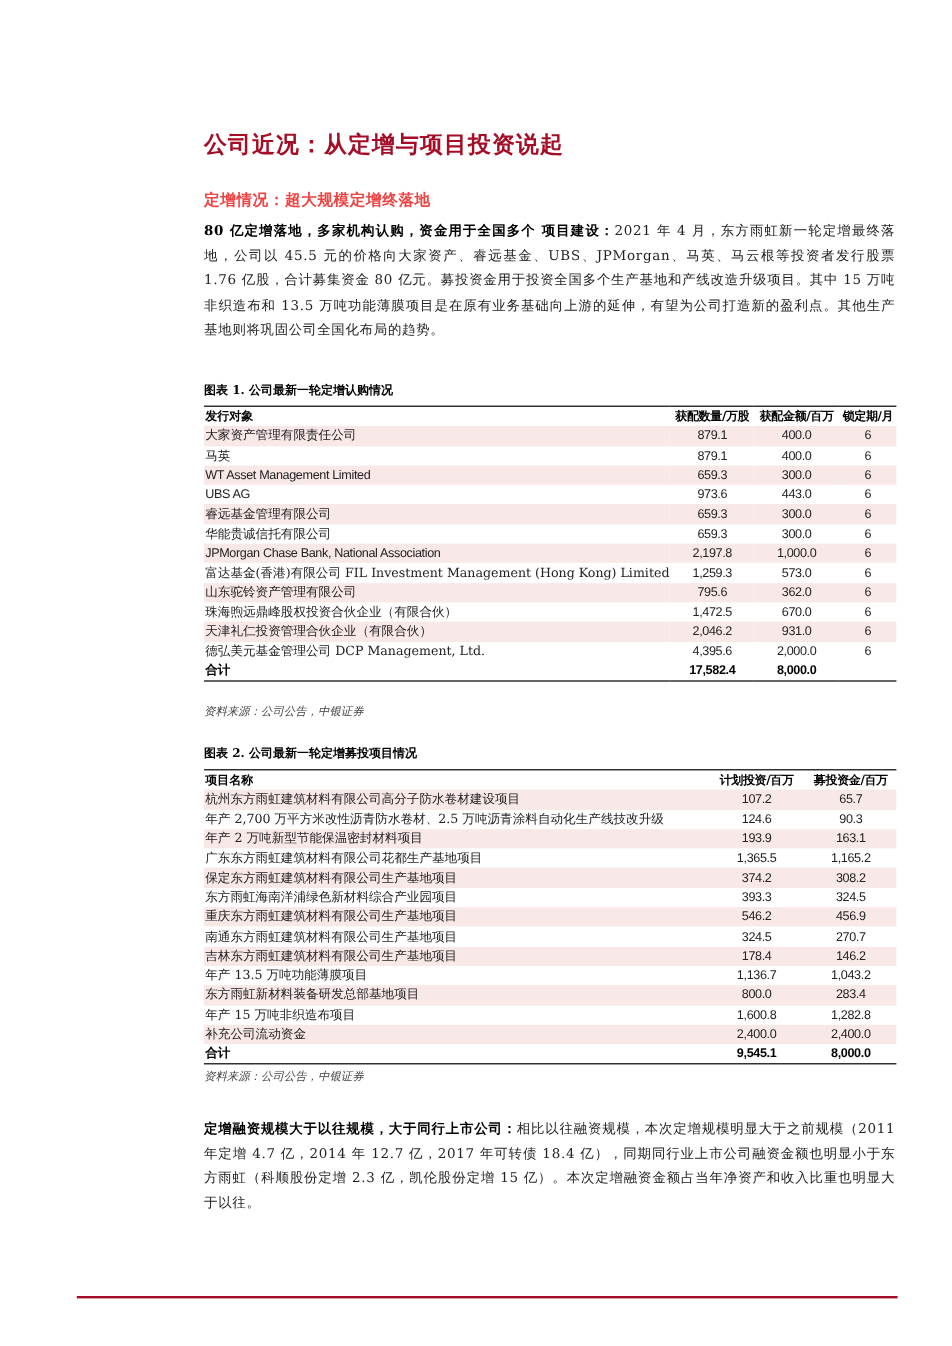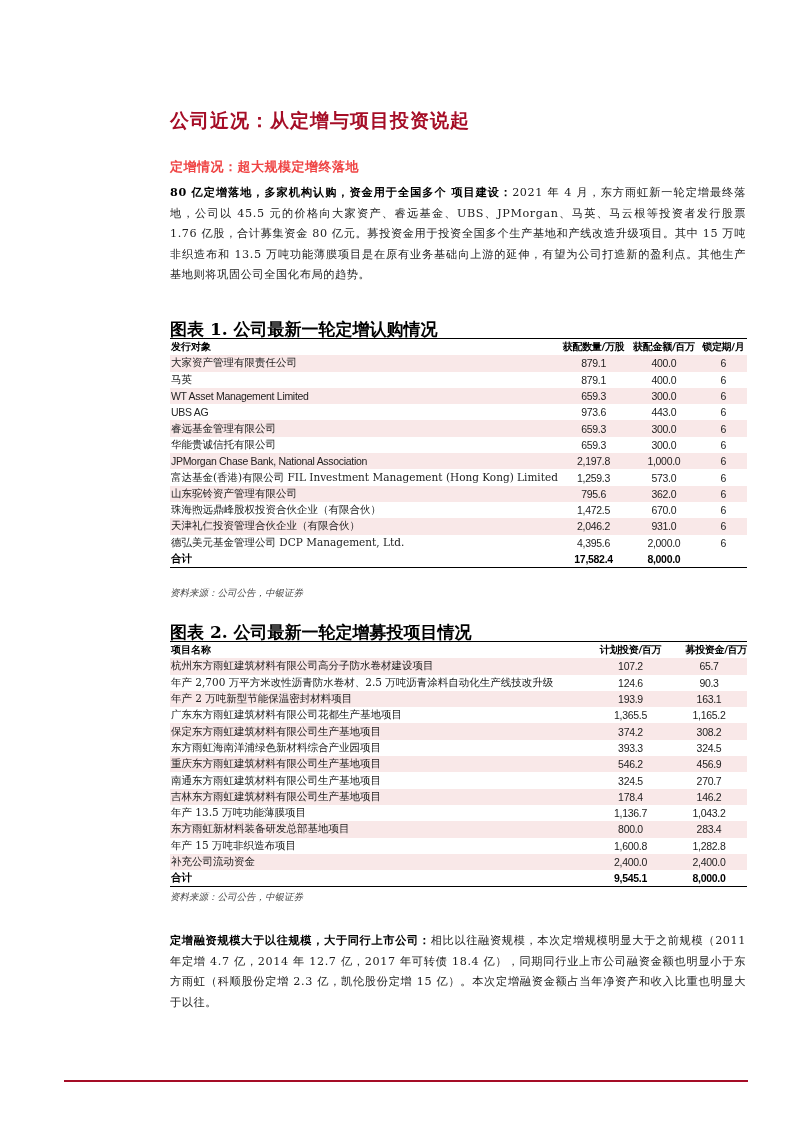--- a/index.html
+++ b/index.html
@@ -12,21 +12,21 @@
   .sub-title { position: absolute; left: 170px; top: 158px; font-size: 13px;
                font-weight: bold; color: #ef4444; margin: 0; letter-spacing: 0.5px; }
 
   .para { position: absolute; left: 170px; width: 576px; font-size: 11.2px;
           line-height: 20.5px; text-align: justify; margin: 0; color: #222;
           letter-spacing: 0.6px; }
   .para b { color: #000; font-weight: bold; }
   #para1 { top: 182px; }
   #para2 { top: 930px; }
 
-  .fig-title { position: absolute; left: 170px; font-size: 17px; font-weight: bold;
+  .fig-title { position: absolute; left: 170px; font-size: 10px; font-weight: bold;
                color: #000; margin: 0; }
   #fig1-title { top: 318px; }
   #fig2-title { top: 621px; }
 
   table.data { position: absolute; left: 170px; width: 577px; border-collapse: collapse;
                font-size: 10.5px; }
   table.data th, table.data td { padding: 0 0 0 1px; height: 16.3px; white-space: nowrap;
                vertical-align: middle; }
   table.data thead tr { border-top: 1.5px solid #000; }
   table.data th { font-weight: bold; font-size: 10px; text-align: left; color: #000; }
@@ -165,21 +165,21 @@
   <table class="data" id="table2">
     <colgroup>
       <col style="width:420px">
         <col style="width:80px">
         <col style="width:77px">
     </colgroup>
     <thead>
       <tr>
         <th>项目名称</th>
         <th class="n" style="font-family:'DejaVu Serif',serif;">计划投资/百万</th>
-        <th class="n" style="font-family:'DejaVu Serif',serif;text-align:right;">募投资金/百万</th>
+        <th class="n" style="font-family:'DejaVu Serif',serif;">募投资金/百万</th>
       </tr>
     </thead>
     <tbody id="t2-body">
         <tr>
           <td class="name">杭州东方雨虹建筑材料有限公司高分子防水卷材建设项目</td>
           <td class="n">107.2</td>
           <td class="n">65.7</td>
         </tr>
         <tr>
           <td class="name">年产 2,700 万平方米改性沥青防水卷材、2.5 万吨沥青涂料自动化生产线技改升级</td>

